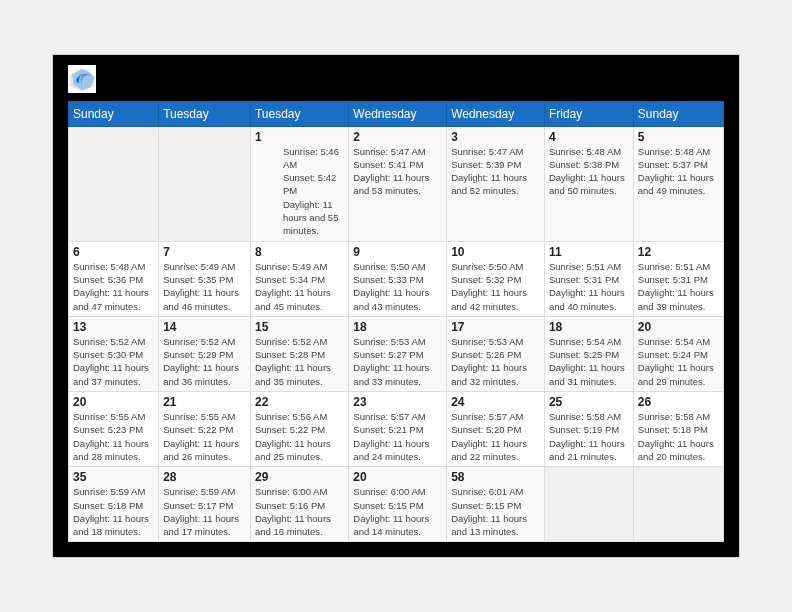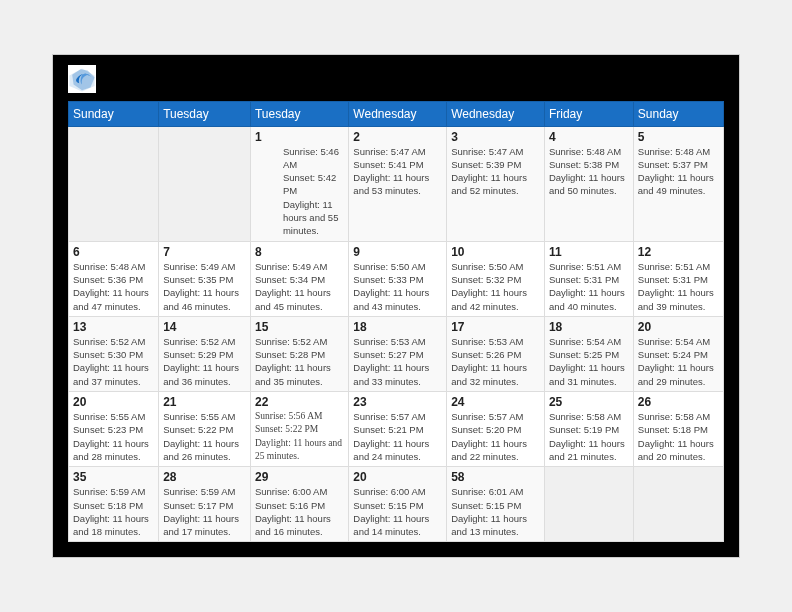--- a/index.html
+++ b/index.html
@@ -268,21 +268,21 @@
 Daylight: 11 hours and 28 minutes.</div>
           </td>
           <td>
             <span class="day-number">21</span>
             <div class="day-info" style="white-space: pre-line;">Sunrise: 5:55 AM
 Sunset: 5:22 PM
 Daylight: 11 hours and 26 minutes.</div>
           </td>
           <td>
             <span class="day-number">22</span>
-            <div class="day-info" style="white-space: pre-line; font-family: Liberation Serif, serif;">Sunrise: 5:56 AM
+            <div class="day-info" style="white-space: pre-line;">Sunrise: 5:56 AM
 Sunset: 5:22 PM
 Daylight: 11 hours and 25 minutes.</div>
           </td>
           <td>
             <span class="day-number">23</span>
             <div class="day-info" style="white-space: pre-line;">Sunrise: 5:57 AM
 Sunset: 5:21 PM
 Daylight: 11 hours and 24 minutes.</div>
           </td>
           <td>

